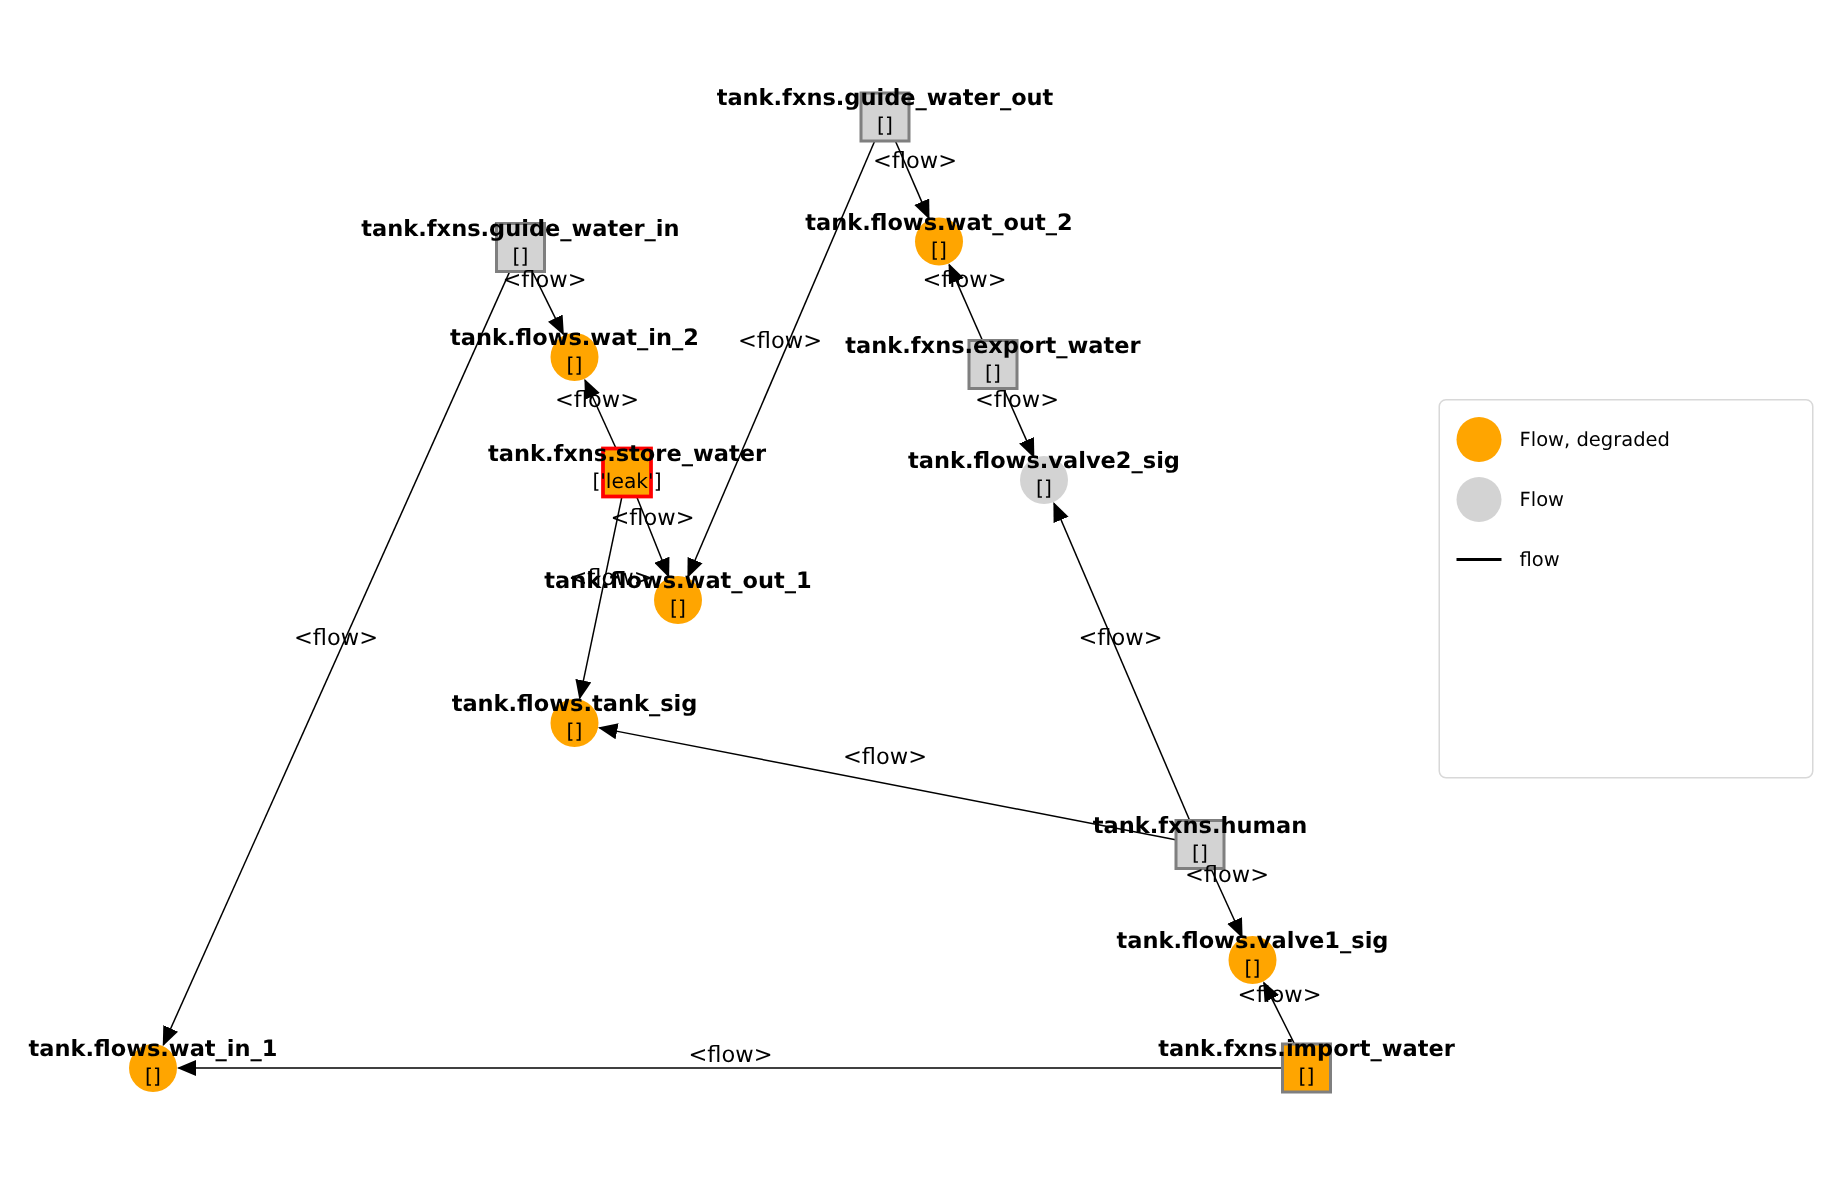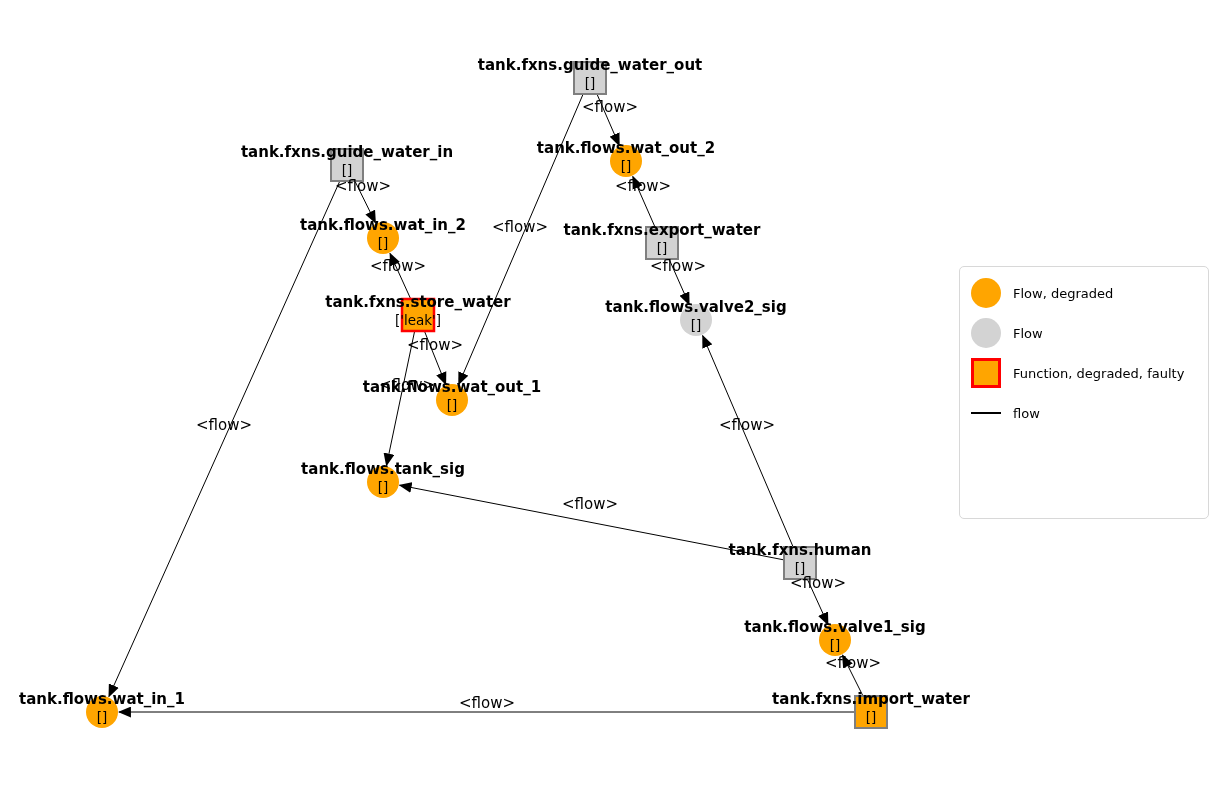--- a/index.html
+++ b/index.html
@@ -111,22 +111,18 @@
   <div class="legend">
     <div class="legend-row">
       <span class="sw sw-circle sw-deg"></span>
       <span class="legend-label">Flow, degraded</span>
     </div>
     <div class="legend-row">
       <span class="sw sw-circle sw-norm"></span>
       <span class="legend-label">Flow</span>
     </div>
     <div class="legend-row">
-      <span class="sw sw-square sw-deg sw-faulty"></span>
-      <span class="legend-label">Function, degraded, faulty</span>
-    </div>
-    <div class="legend-row">
       <span class="sw sw-line"></span>
       <span class="legend-label">flow</span>
     </div>
   </div>
 
 </div>
 
 </body></html>

